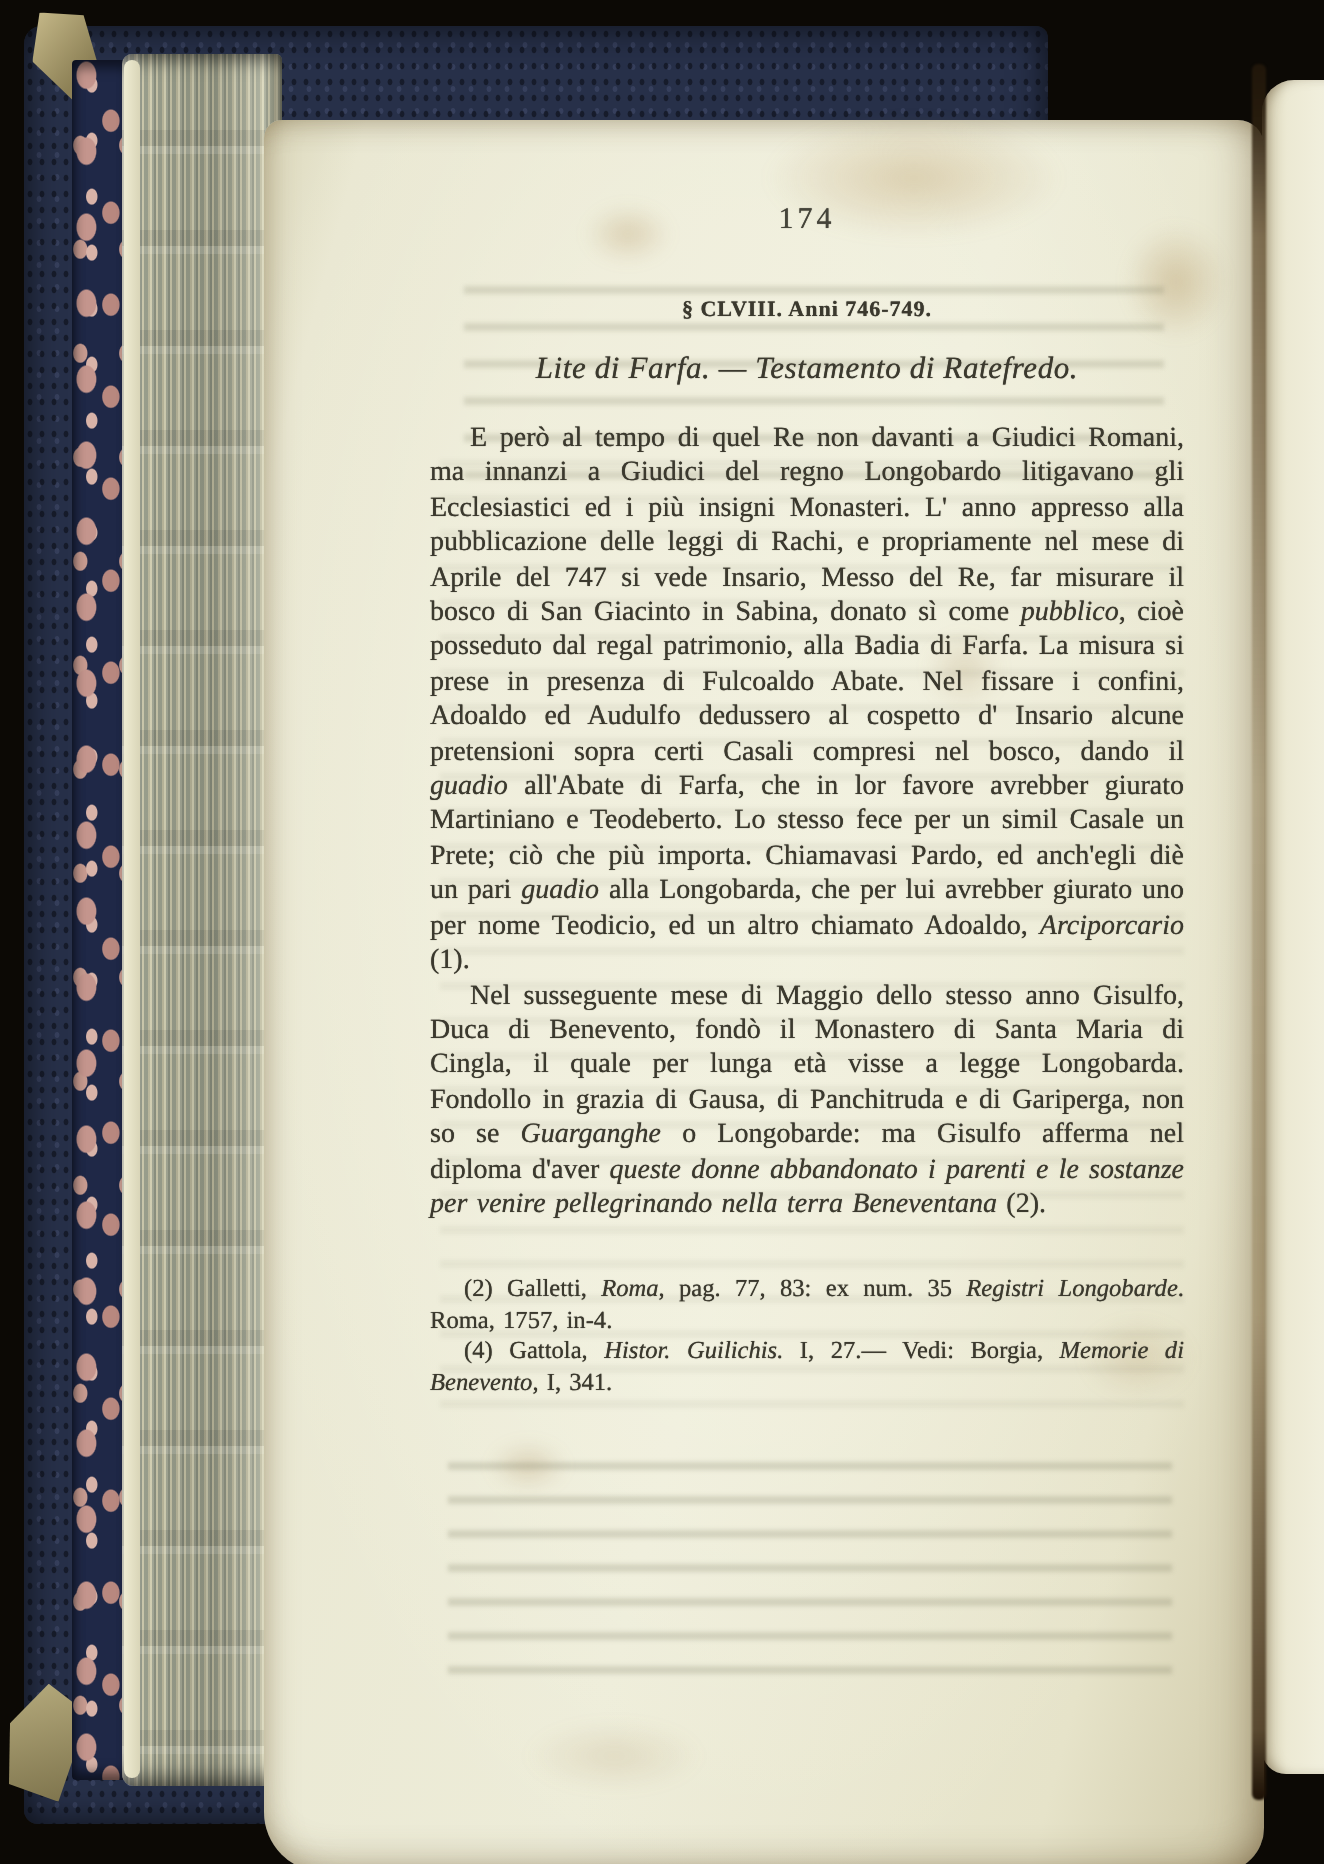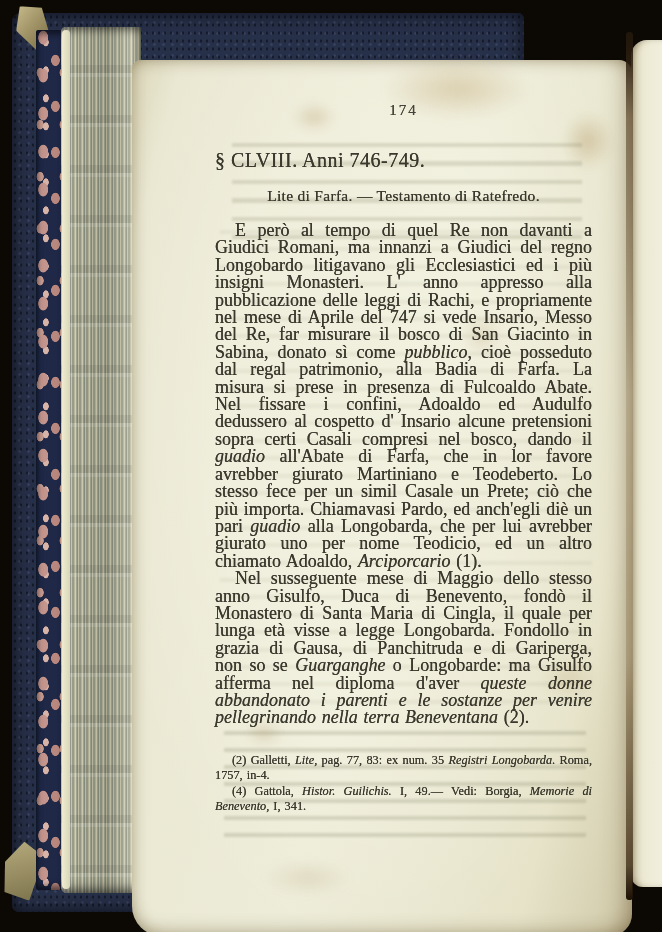--- a/index.html
+++ b/index.html
@@ -122,27 +122,27 @@
   
   .content{
     position:absolute;left:83px;top:42px;width:377px;
     color:#3b392e;
     text-shadow:0 0 .4px rgba(42,40,30,.9);
   }
   .pagenum{
     text-align:center;font-size:15px;letter-spacing:2px;color:#45443a;
   }
   .heading{
-    margin-top:30px;text-align:left;font-size:20px;letter-spacing:.5px;
+    margin-top:30px;text-align:center;font-size:11px;letter-spacing:.5px;font-weight:bold;
   }
   .subtitle{
-    margin-top:15px;text-align:center;font-size:15.5px;letter-spacing:.3px;
+    margin-top:15px;text-align:center;font-size:15.5px;font-style:italic;letter-spacing:.3px;
   }
   .bodytext{
-    margin-top:17px;font-size:18px;line-height:17.4px;
+    margin-top:17px;font-size:14px;line-height:17.4px;
     text-align:justify;word-spacing:1.2px;font-family:Liberation Serif, serif;
   }
   .bodytext p{margin:0;text-indent:20px;}
   .bodytext p em,.footnotes p em{font-style:italic;}
   p.runover{text-align-last:justify;}
   .footnotes{
     margin-top:26px;font-size:12.3px;line-height:15.4px;
     text-align:justify;word-spacing:1px;
   }
   .footnotes p{margin:0;text-indent:17px;}
@@ -176,21 +176,21 @@
       <div class="pagenum">174</div>
       <div class="heading">§ CLVIII. Anni 746-749.</div>
       <div class="subtitle">Lite di Farfa. — Testamento di Ratefredo.</div>
 
       <div class="bodytext">
         <p><span>E però al tempo di quel Re non davanti a Giudici Romani, ma innanzi a Giudici del regno Longobardo litigavano gli Ecclesiastici ed i più insigni Monasteri. L' anno appresso alla pubblicazione delle leggi di Rachi, e propriamente nel mese di Aprile del 747 si vede Insario, Messo del Re, far misurare il bosco di San Giacinto in Sabina, donato sì come </span><em>pubblico</em><span>, cioè posseduto dal regal patrimonio, alla Badia di Farfa. La misura si prese in presenza di Fulcoaldo Abate. Nel fissare i confini, Adoaldo ed Audulfo dedussero al cospetto d' Insario alcune pretensioni sopra certi Casali compresi nel bosco, dando il </span><em>guadio</em><span> all'Abate di Farfa, che in lor favore avrebber giurato Martiniano e Teodeberto. Lo stesso fece per un simil Casale un Prete; ciò che più importa. Chiamavasi Pardo, ed anch'egli diè un pari </span><em>guadio</em><span> alla Longobarda, che per lui avrebber giurato uno per nome Teodicio, ed un altro chiamato Adoaldo, </span><em>Arciporcario</em><span> (1).</span></p>
         <p><span>Nel susseguente mese di Maggio dello stesso anno Gisulfo, Duca di Benevento, fondò il Monastero di Santa Maria di Cingla, il quale per lunga età visse a legge Longobarda. Fondollo in grazia di Gausa, di Panchitruda e di Gariperga, non so se </span><em>Guarganghe</em><span> o Longobarde: ma Gisulfo afferma nel diploma d'aver </span><em>queste donne abbandonato i parenti e le sostanze per venire pellegrinando nella terra Beneventana</em><span> (2).</span></p>
       </div>
 
       <div class="footnotes">
-        <p><span>(2) Galletti, </span><em>Lite</em><span>, pag. 77, 83: ex num. 35 </span><em>Registri Longobarda</em><span>. Roma, 1757, in-4.</span></p>
-        <p><span>(4) Gattola, </span><em>Histor. Guilichis.</em><span> I, 49.— Vedi: Borgia, </span><em>Memorie di Benevento</em><span>, I, 341.</span></p>
+        <p><span>(2) Galletti, </span><em>Roma</em><span>, pag. 77, 83: ex num. 35 </span><em>Registri Longobarde</em><span>. Roma, 1757, in-4.</span></p>
+        <p><span>(4) Gattola, </span><em>Histor. Guilichis.</em><span> I, 27.— Vedi: Borgia, </span><em>Memorie di Benevento</em><span>, I, 341.</span></p>
       </div>
     </div>
   </div>
 
   <div class="crease"></div>
 
 </div>
 
 </body></html>

